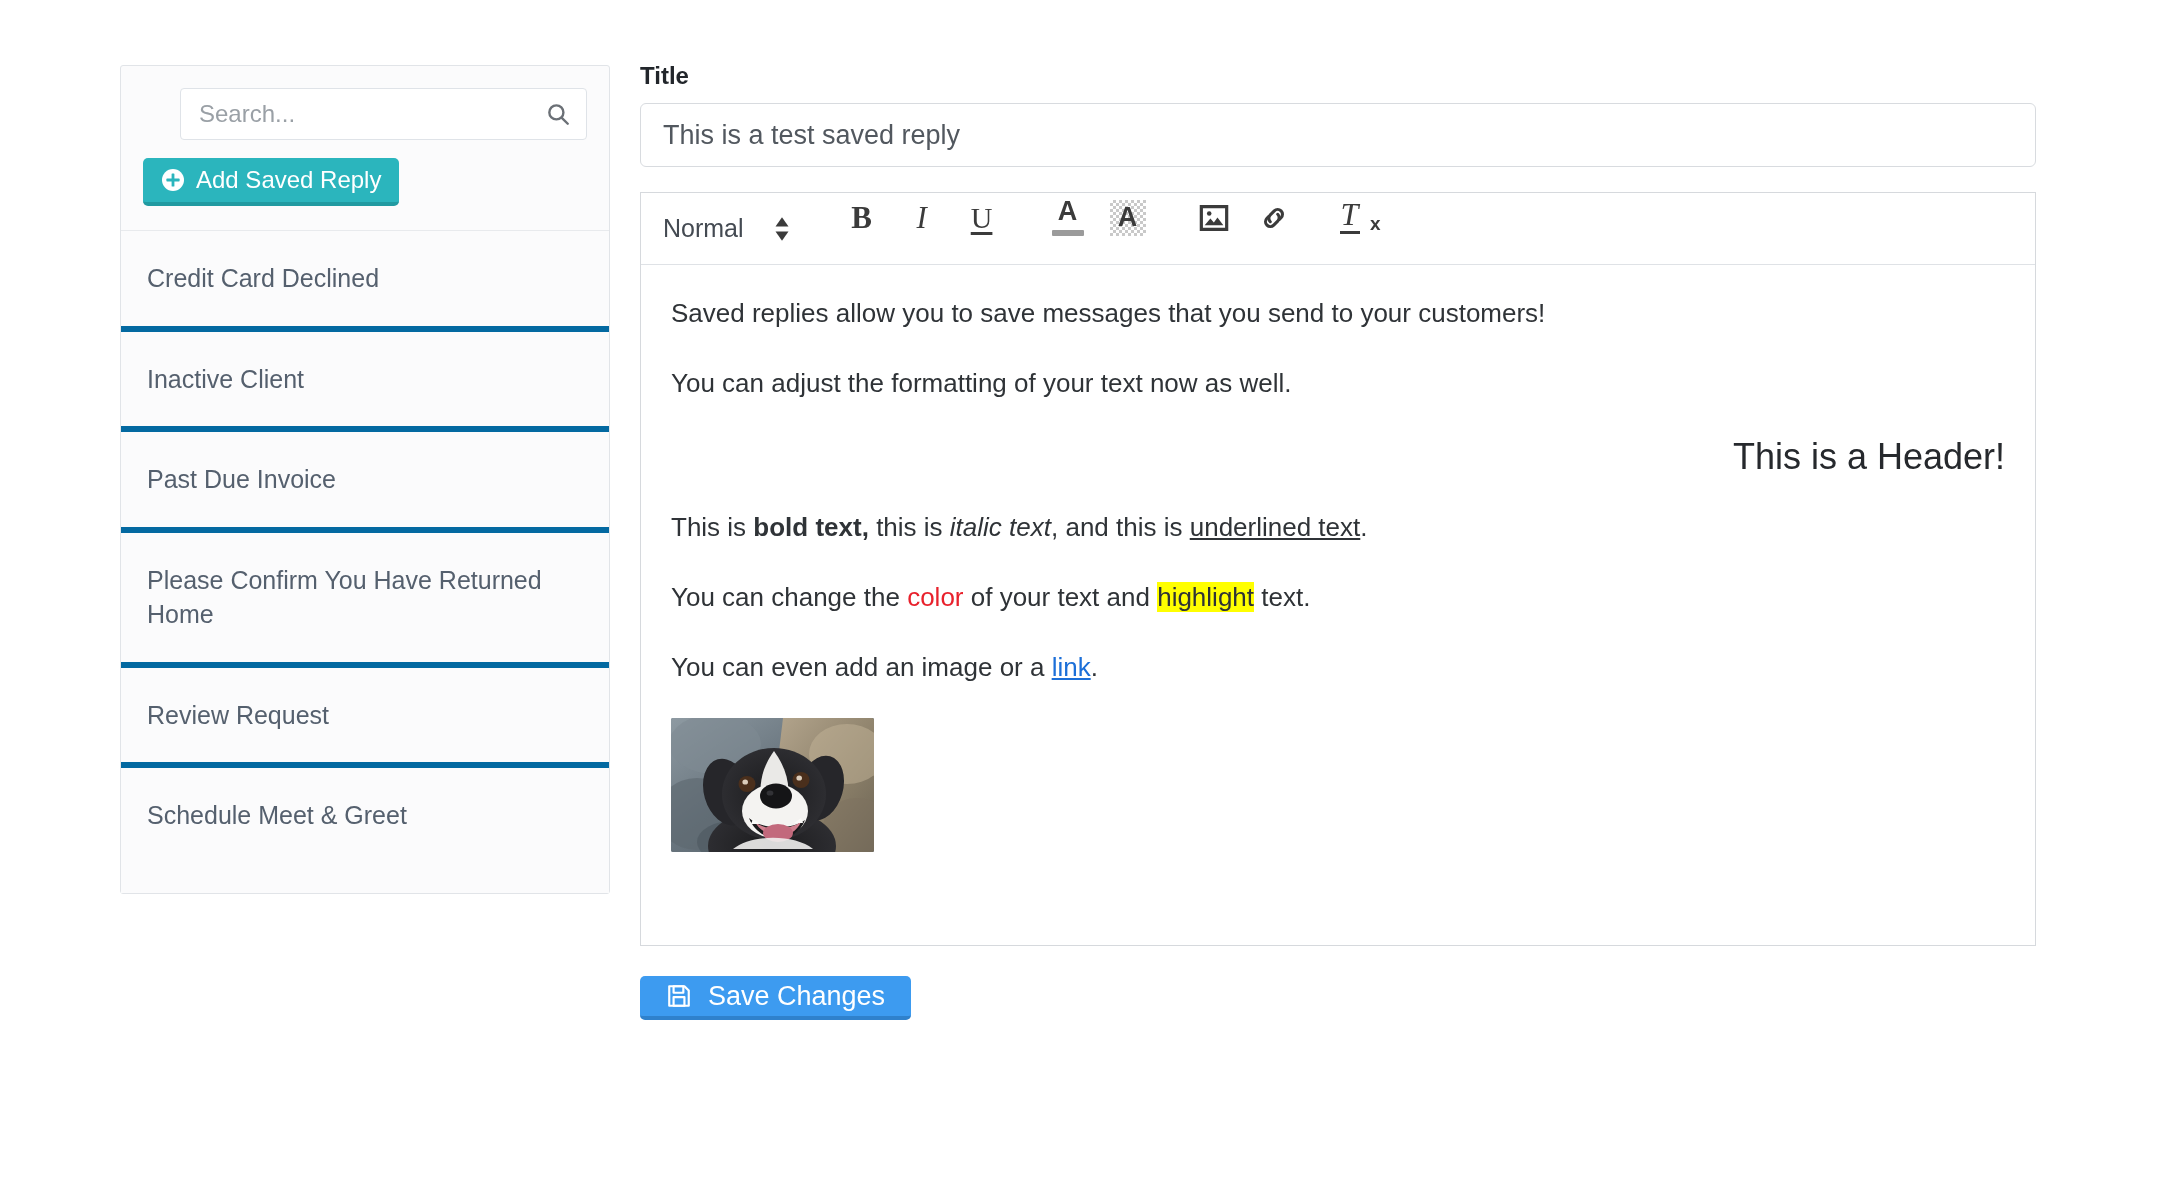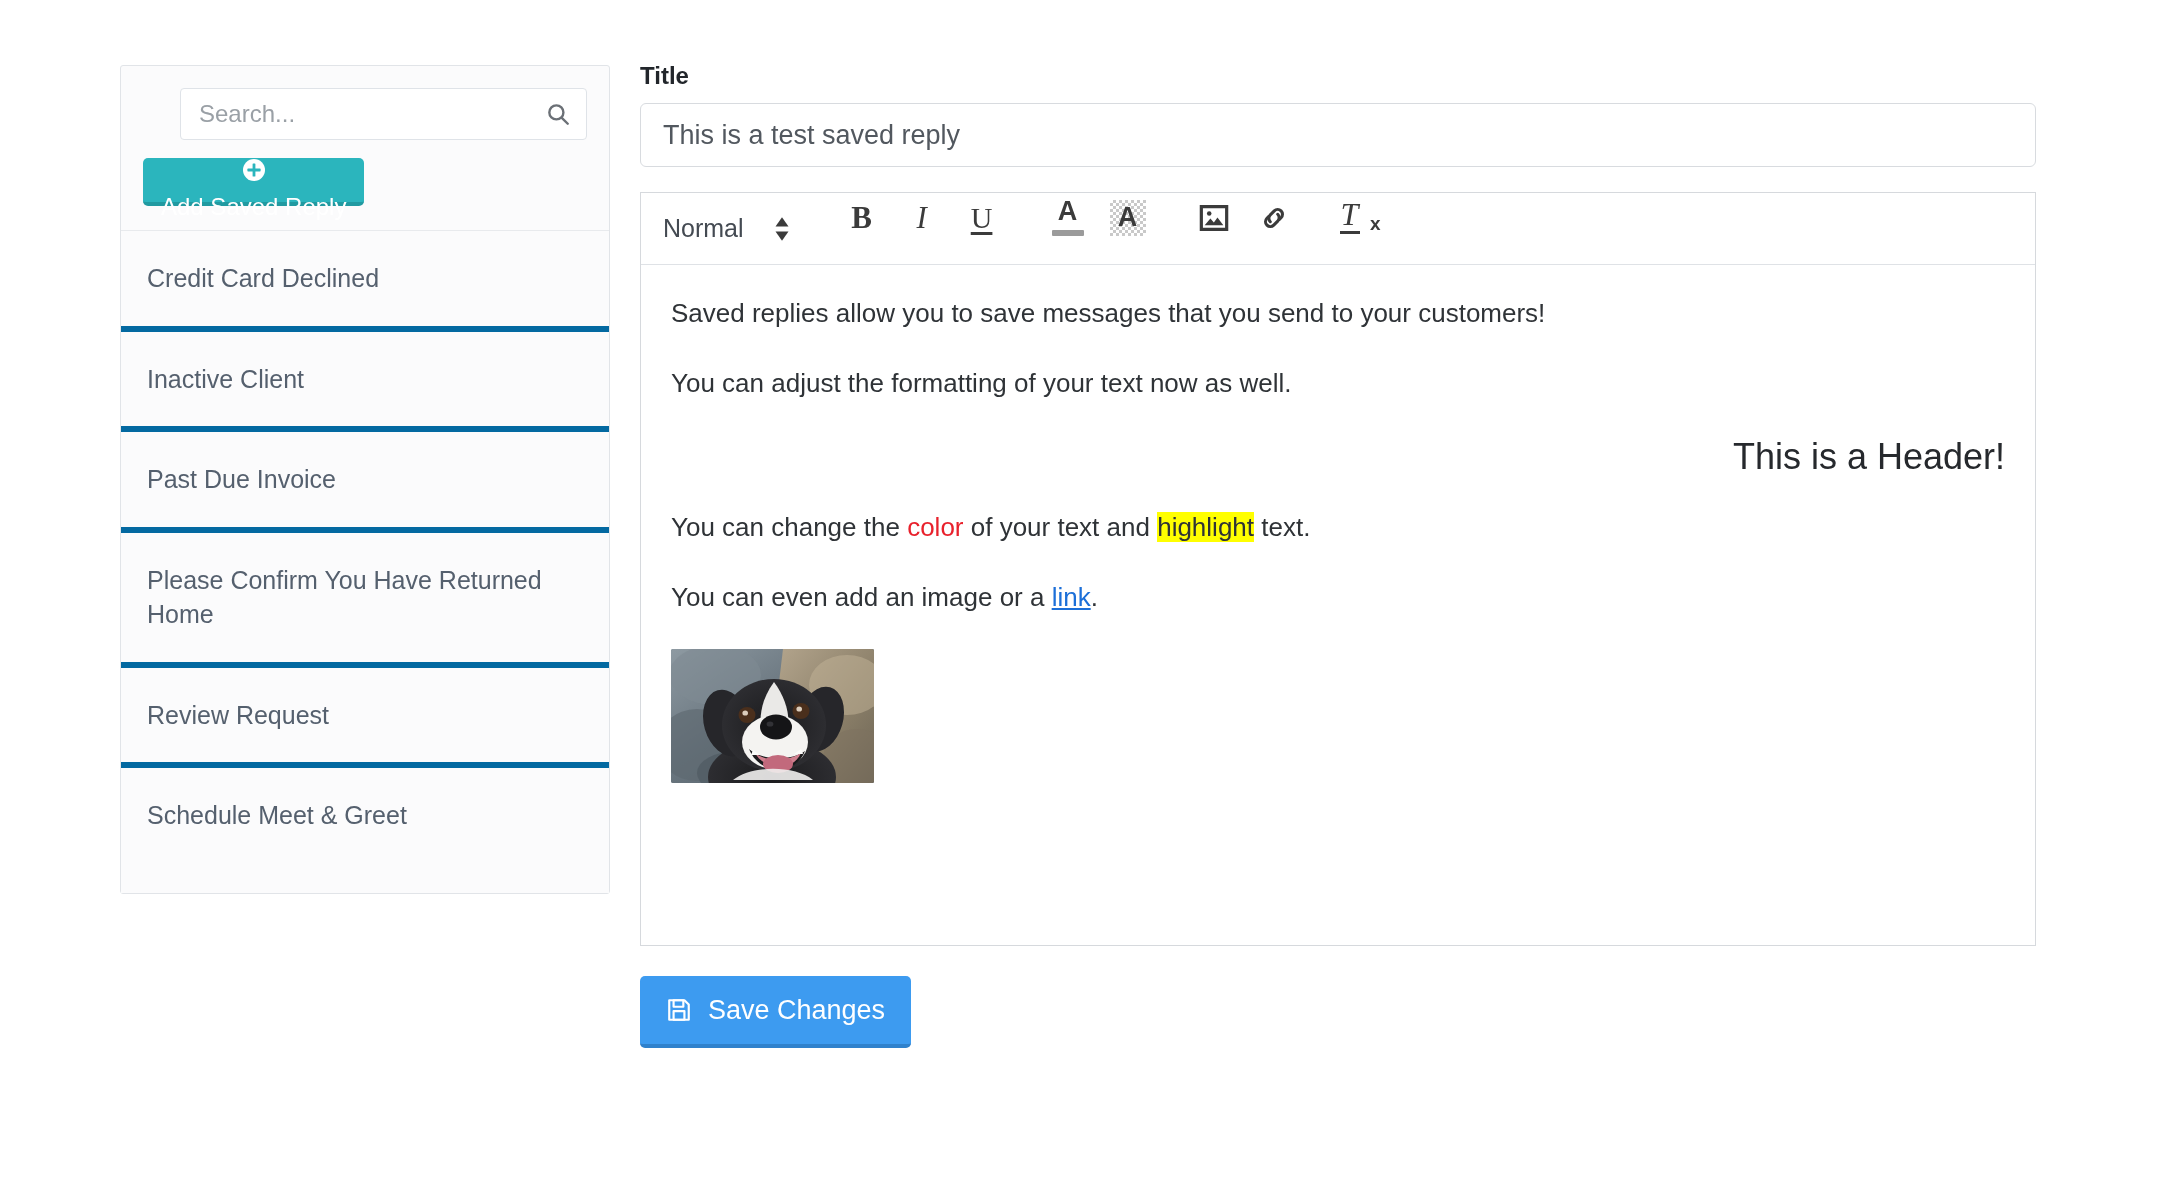--- a/index.html
+++ b/index.html
@@ -65,21 +65,20 @@
     padding: 0 18px;
     background: #2bb5bd;
     border: none;
     border-bottom: 4px solid #219aa1;
     border-radius: 5px;
     color: #ffffff;
     font-size: 24px;
     font-family: "Liberation Sans", sans-serif;
     cursor: pointer;
     white-space: nowrap;
-    flex-direction: column;
   }
   .plus-icon {
     width: 24px; height: 24px;
     display: inline-block;
     flex: 0 0 auto;
   }
   .plus-icon svg { display: block; width: 24px; height: 24px; }
 
   .reply-list { list-style: none; margin: 0; padding: 0; }
   .reply-item {
@@ -266,21 +265,21 @@
     overflow: hidden;
     display: block;
     background: #6f7d86;
   }
 
   .save-btn {
     margin-top: 30px;
     display: inline-flex;
     align-items: center;
     gap: 16px;
-    height: 72px;
+    height: 44px;
     padding: 0 26px;
     background: #3d9bf0;
     border: none;
     border-bottom: 4px solid #2f81cc;
     border-radius: 5px;
     color: #ffffff;
     font-size: 27px;
     font-family: "Liberation Sans", sans-serif;
     cursor: pointer;
     white-space: nowrap;
@@ -408,20 +407,21 @@
         </button>
       </div>
 
       <div class="editor-body">
 
         <p>Saved replies allow you to save messages that you send to your customers!</p>
         <p>You can adjust the formatting of your text now as well.</p>
 
         <h2>This is a Header!</h2>
 
+        <p><span>This is </span><span class="txt-bold">bold text,</span><span> this is </span><span class="txt-italic">italic text</span><span>, and this is </span><span class="txt-underline">underlined text</span><span>.</span></p>
 
         <p><span>You can change the </span><span class="txt-color">color</span><span> of your text and </span><span class="txt-highlight">highlight</span><span> text.</span></p>
 
         <p><span>You can even add an image or a </span><a href="#" class="txt-link">link</a><span>.</span></p>
 
         <span class="embedded-image">
           <svg width="203" height="134" viewBox="0 0 203 134" xmlns="http://www.w3.org/2000/svg">
             <defs>
               <linearGradient id="rockL" x1="0" y1="0" x2="1" y2="1">
                 <stop offset="0%" stop-color="#8e9aa2"></stop>

